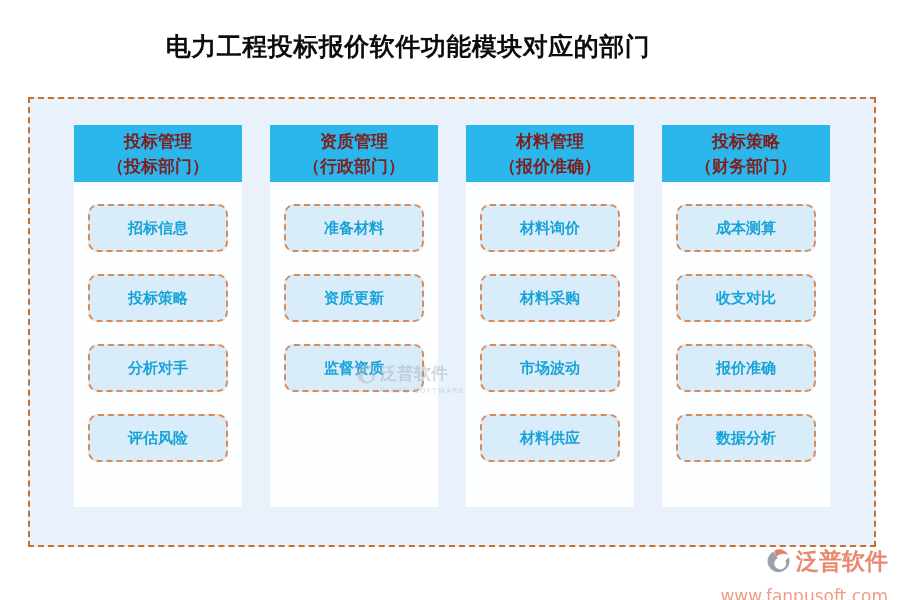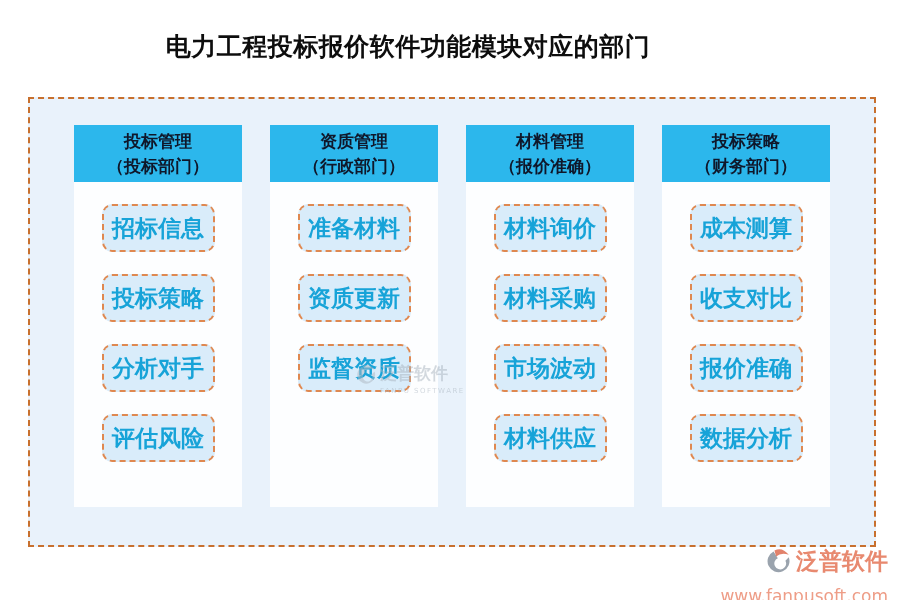--- a/index.html
+++ b/index.html
@@ -49,41 +49,41 @@
     height:382px;
     background:#fdfeff;
     display:flex;
     flex-direction:column;
     align-items:center;
   }
   .col-header{
     width:100%;
     height:57px;
     background:var(--header-bg);
-    color:#0f172a;
+    color:#7f1d1d;
     font-weight:700;
     font-size:17px;
     display:flex;
     flex-direction:column;
     justify-content:center;
     align-items:center;
     line-height:1.45;
     text-align:center;
   }
   .module-btn{
-    width:113px;
+    width:140px;
     height:48px;
     margin-top:22px;
     flex:0 0 auto;
     background:var(--button-bg);
     border:2px dashed var(--button-border);
     border-radius:10px;
     color:var(--button-text);
     font-weight:700;
-    font-size:23px;
+    font-size:15px;
     display:flex;
     align-items:center;
     justify-content:center;
   }
   .module-btn:first-of-type{margin-top:33px;}
   .center-watermark{
     position:absolute;
     left:356px;
     top:364px;
     display:flex;

